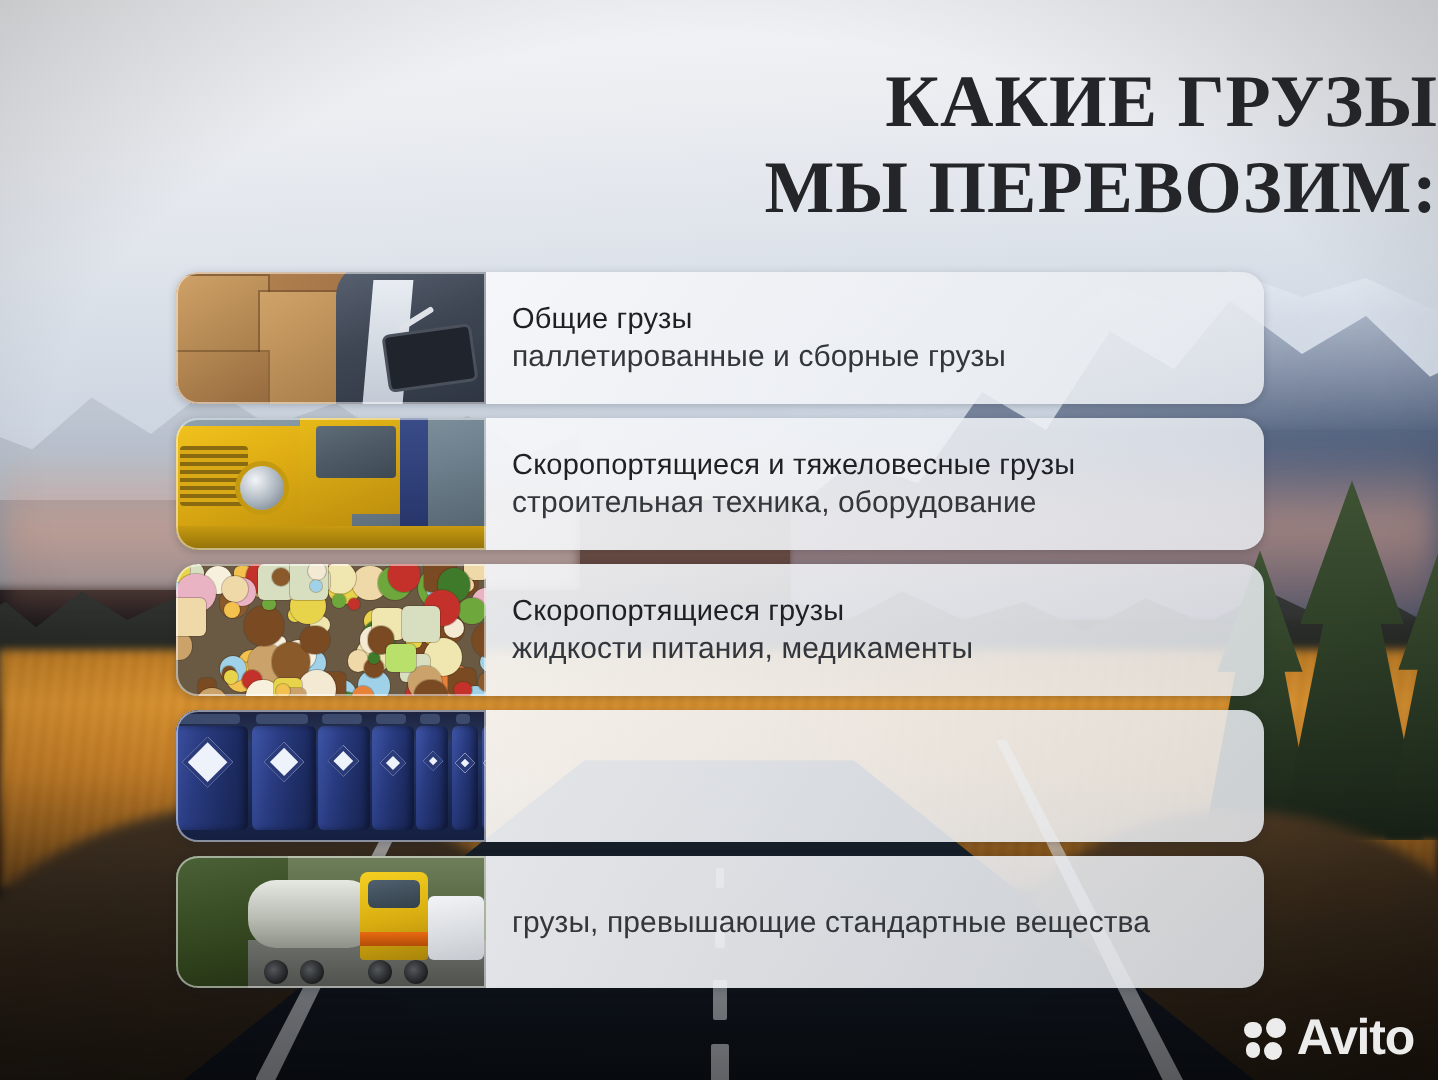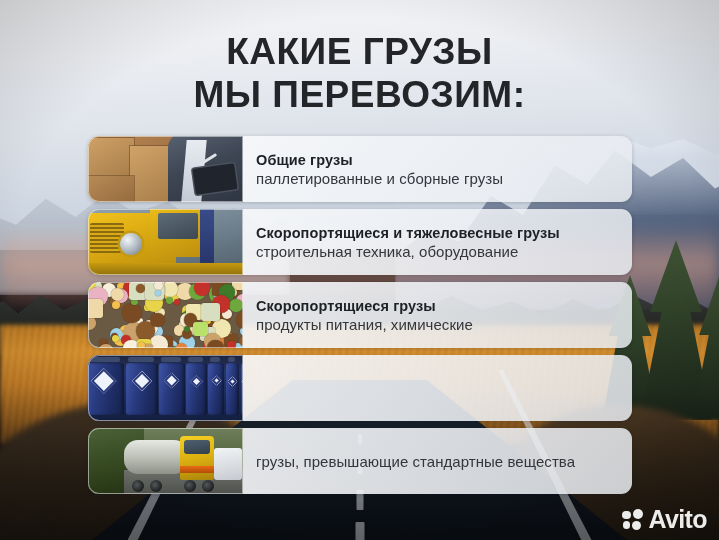--- a/index.html
+++ b/index.html
@@ -111,26 +111,27 @@
     background:
       radial-gradient(ellipse 85% 70% at 50% 42%,rgba(0,0,0,0) 55%,rgba(0,0,0,.28) 100%),
       linear-gradient(180deg,rgba(0,0,0,0) 72%,rgba(0,0,0,.38) 100%);
   }
 
   
   .content { position:absolute; inset:0; }
 
   .title {
     position:absolute; left:0; top:30px; width:719px;
-    text-align:center;
+    text-align:right;
     font-size:37px; line-height:43px;
     font-weight:bold;
     letter-spacing:.5px;
     color:#232528;
     white-space:pre-line;
+    font-family:Liberation Serif, serif;
   }
 
   .cards {
     position:absolute; left:88px; top:136px; width:544px;
     display:flex; flex-direction:column; gap:7px;
   }
 
   .card {
     position:relative;
     height:66px;
@@ -150,21 +151,21 @@
     content:""; position:absolute; inset:0;
     box-shadow:inset 0 0 0 1px rgba(255,255,255,.5);
     border-radius:11px 0 0 11px;
   }
 
   .card-text {
     flex:1; display:flex; flex-direction:column; justify-content:center;
     padding:0 14px 0 13px;
   }
   .card-title {
-    font-size:14.5px; font-weight:bold; color:#1d2024;
+    font-size:14.5px; font-weight:normal; color:#1d2024;
     line-height:18px; letter-spacing:.1px;
   }
   .card-sub {
     font-size:15px; font-weight:normal; color:#33373c;
     line-height:18px; margin-top:1px; letter-spacing:.05px;
   }
 
   
   .t-boxes { background:linear-gradient(120deg,#b98a52 0%,#a9784a 40%,#8d6038 100%); }
   .t-boxes .bx { position:absolute; background:linear-gradient(150deg,#cfa368,#a87c48); box-shadow:0 0 0 1px rgba(90,60,30,.45); }
@@ -430,21 +431,21 @@
           <i class="sq" style="left:113.4px;top:20.8px;width:18.7px;height:18.7px;background:#d8dfc0;box-shadow:0 0 0 .5px rgba(60,40,20,.28)"></i>
           <i class="sq" style="left:49.3px;top:57.1px;width:13.9px;height:13.9px;background:#e8d44a;box-shadow:0 0 0 .5px rgba(60,40,20,.28)"></i>
           <i class="" style="left:116.3px;top:51.3px;width:16.6px;height:16.6px;background:#caa26a;box-shadow:0 0 0 .5px rgba(60,40,20,.28)"></i>
           <i class="sq" style="left:105.4px;top:39.6px;width:14.4px;height:14.4px;background:#b8e06a;box-shadow:0 0 0 .5px rgba(60,40,20,.28)"></i>
           <i class="" style="left:119.2px;top:57.5px;width:16.8px;height:16.8px;background:#7a4a22;box-shadow:0 0 0 .5px rgba(60,40,20,.28)"></i>
           <i class="sq" style="left:50.5px;top:61.5px;width:14.9px;height:14.9px;background:#caa26a;box-shadow:0 0 0 .5px rgba(60,40,20,.28)"></i>
           <i class="" style="left:50.0px;top:60.2px;width:7.3px;height:7.3px;background:#f2c14e;box-shadow:0 0 0 .5px rgba(60,40,20,.28)"></i>
         </div>
       <div class="card-text">
         <div class="card-title">Скоропортящиеся грузы</div>
-        <div class="card-sub">продукты питания, химические</div>
+        <div class="card-sub">жидкости питания, медикаменты</div>
       </div>
     </div>
 
     <div class="card">
       <div class="thumb t-barrels" id="barrel-thumb">
         <div class="top"></div>
       <div class="br" style="left:-4px;width:40px"></div>
           <div class="dia" style="left:7.2px;top:17.2px;width:17.6px;height:17.6px"></div>
           <div class="pipe" style="left:-2px;width:34px"></div>
           <div class="br" style="left:37.5px;width:32px"></div>

